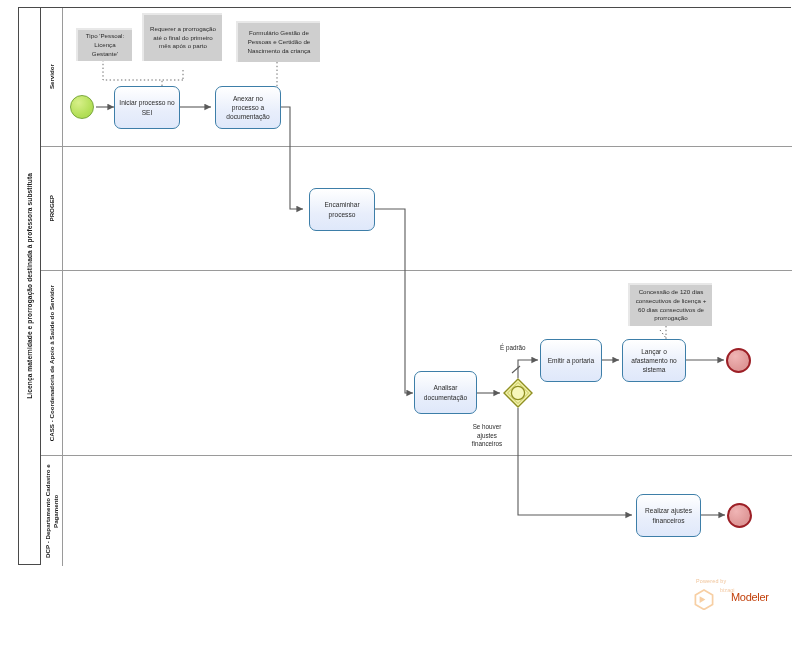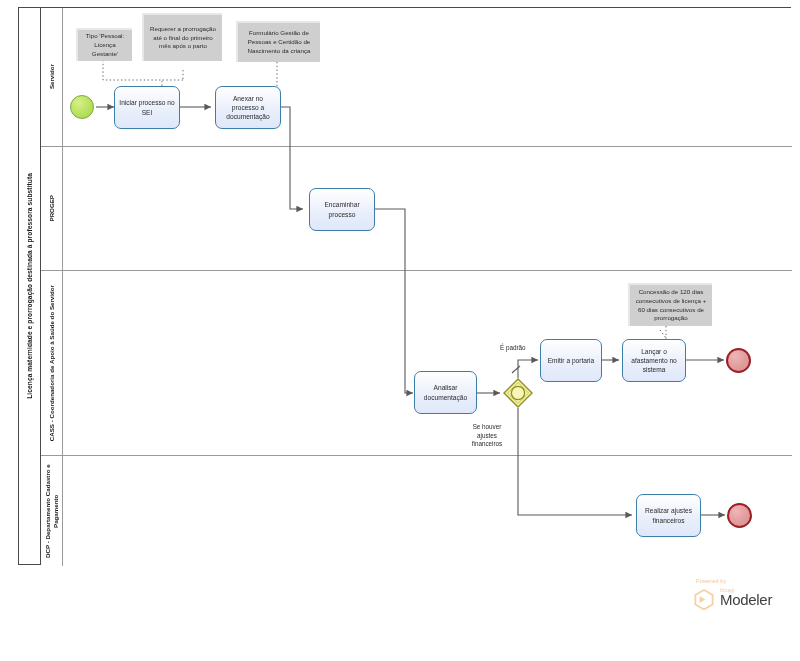--- a/index.html
+++ b/index.html
@@ -145,22 +145,22 @@
   }
   .wm-powered {
     position: absolute; left: 10px; top: 0;
     font-size: 5.4px; color: #f0c49a; letter-spacing: .2px;
   }
   .wm-bizagi {
     position: absolute; left: 34px; top: 9px;
     font-size: 5.6px; color: #f3cba6;
   }
   .wm-modeler {
-    position: absolute; left: 34px; top: 13px;
-    font-size: 15px; color: #404040; letter-spacing: -0.3px;
+    position: absolute; left: 45px; top: 13px;
+    font-size: 11px; color: #c2410c; letter-spacing: -0.3px;
   }
   .wm-hex { position: absolute; left: 8px; top: 11px; }
 </style>
 </head>
 <body>
 
 <div id="canvas">
 
   <div class="pool">
     <div class="pool-title">

